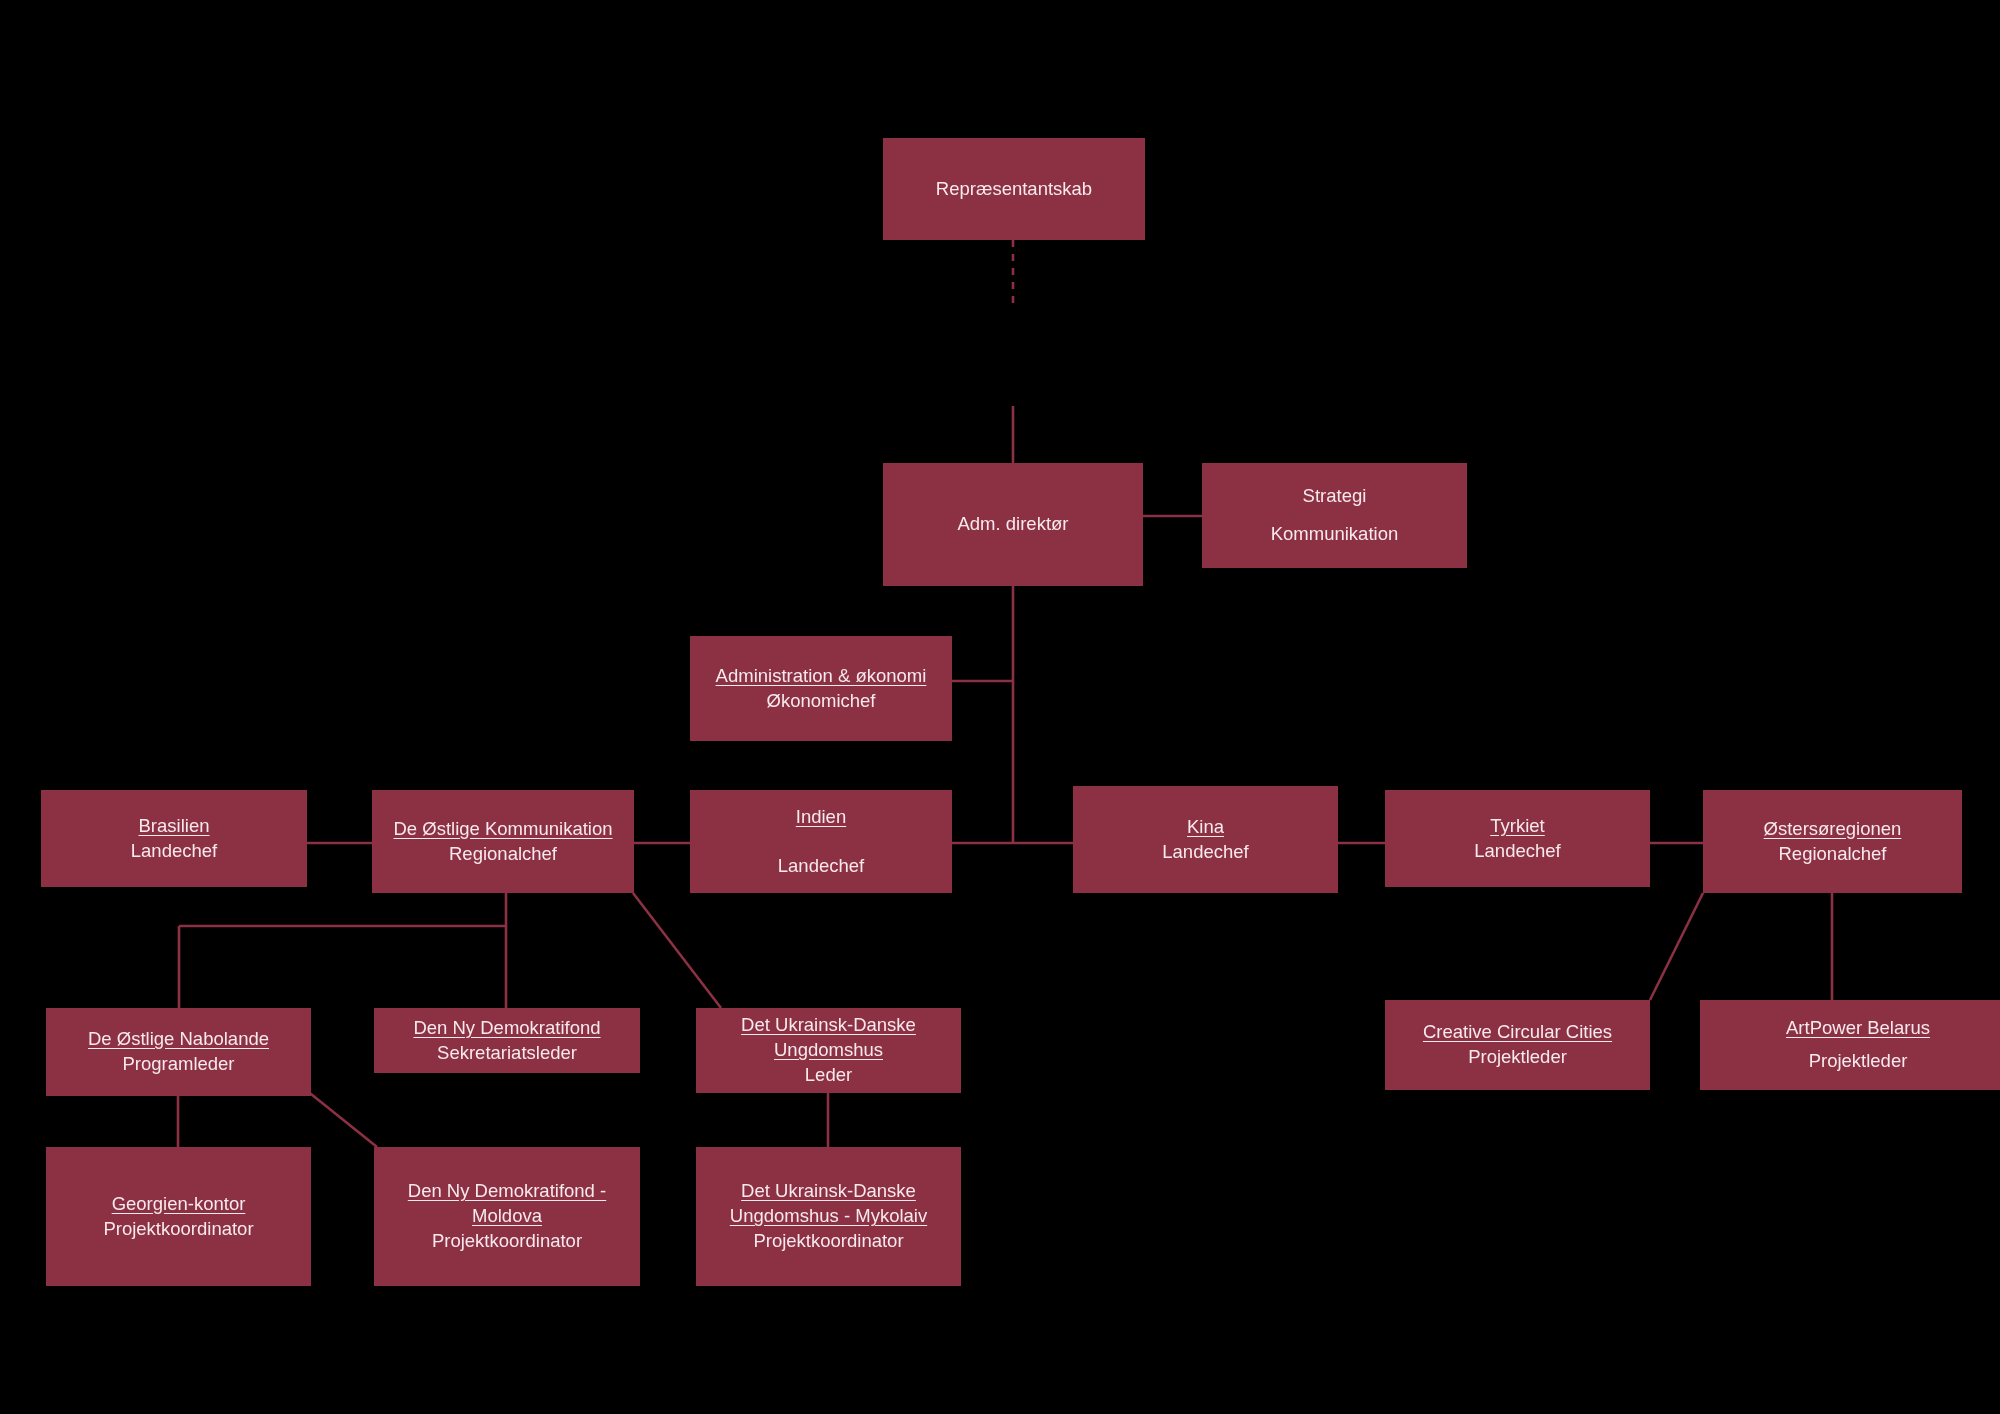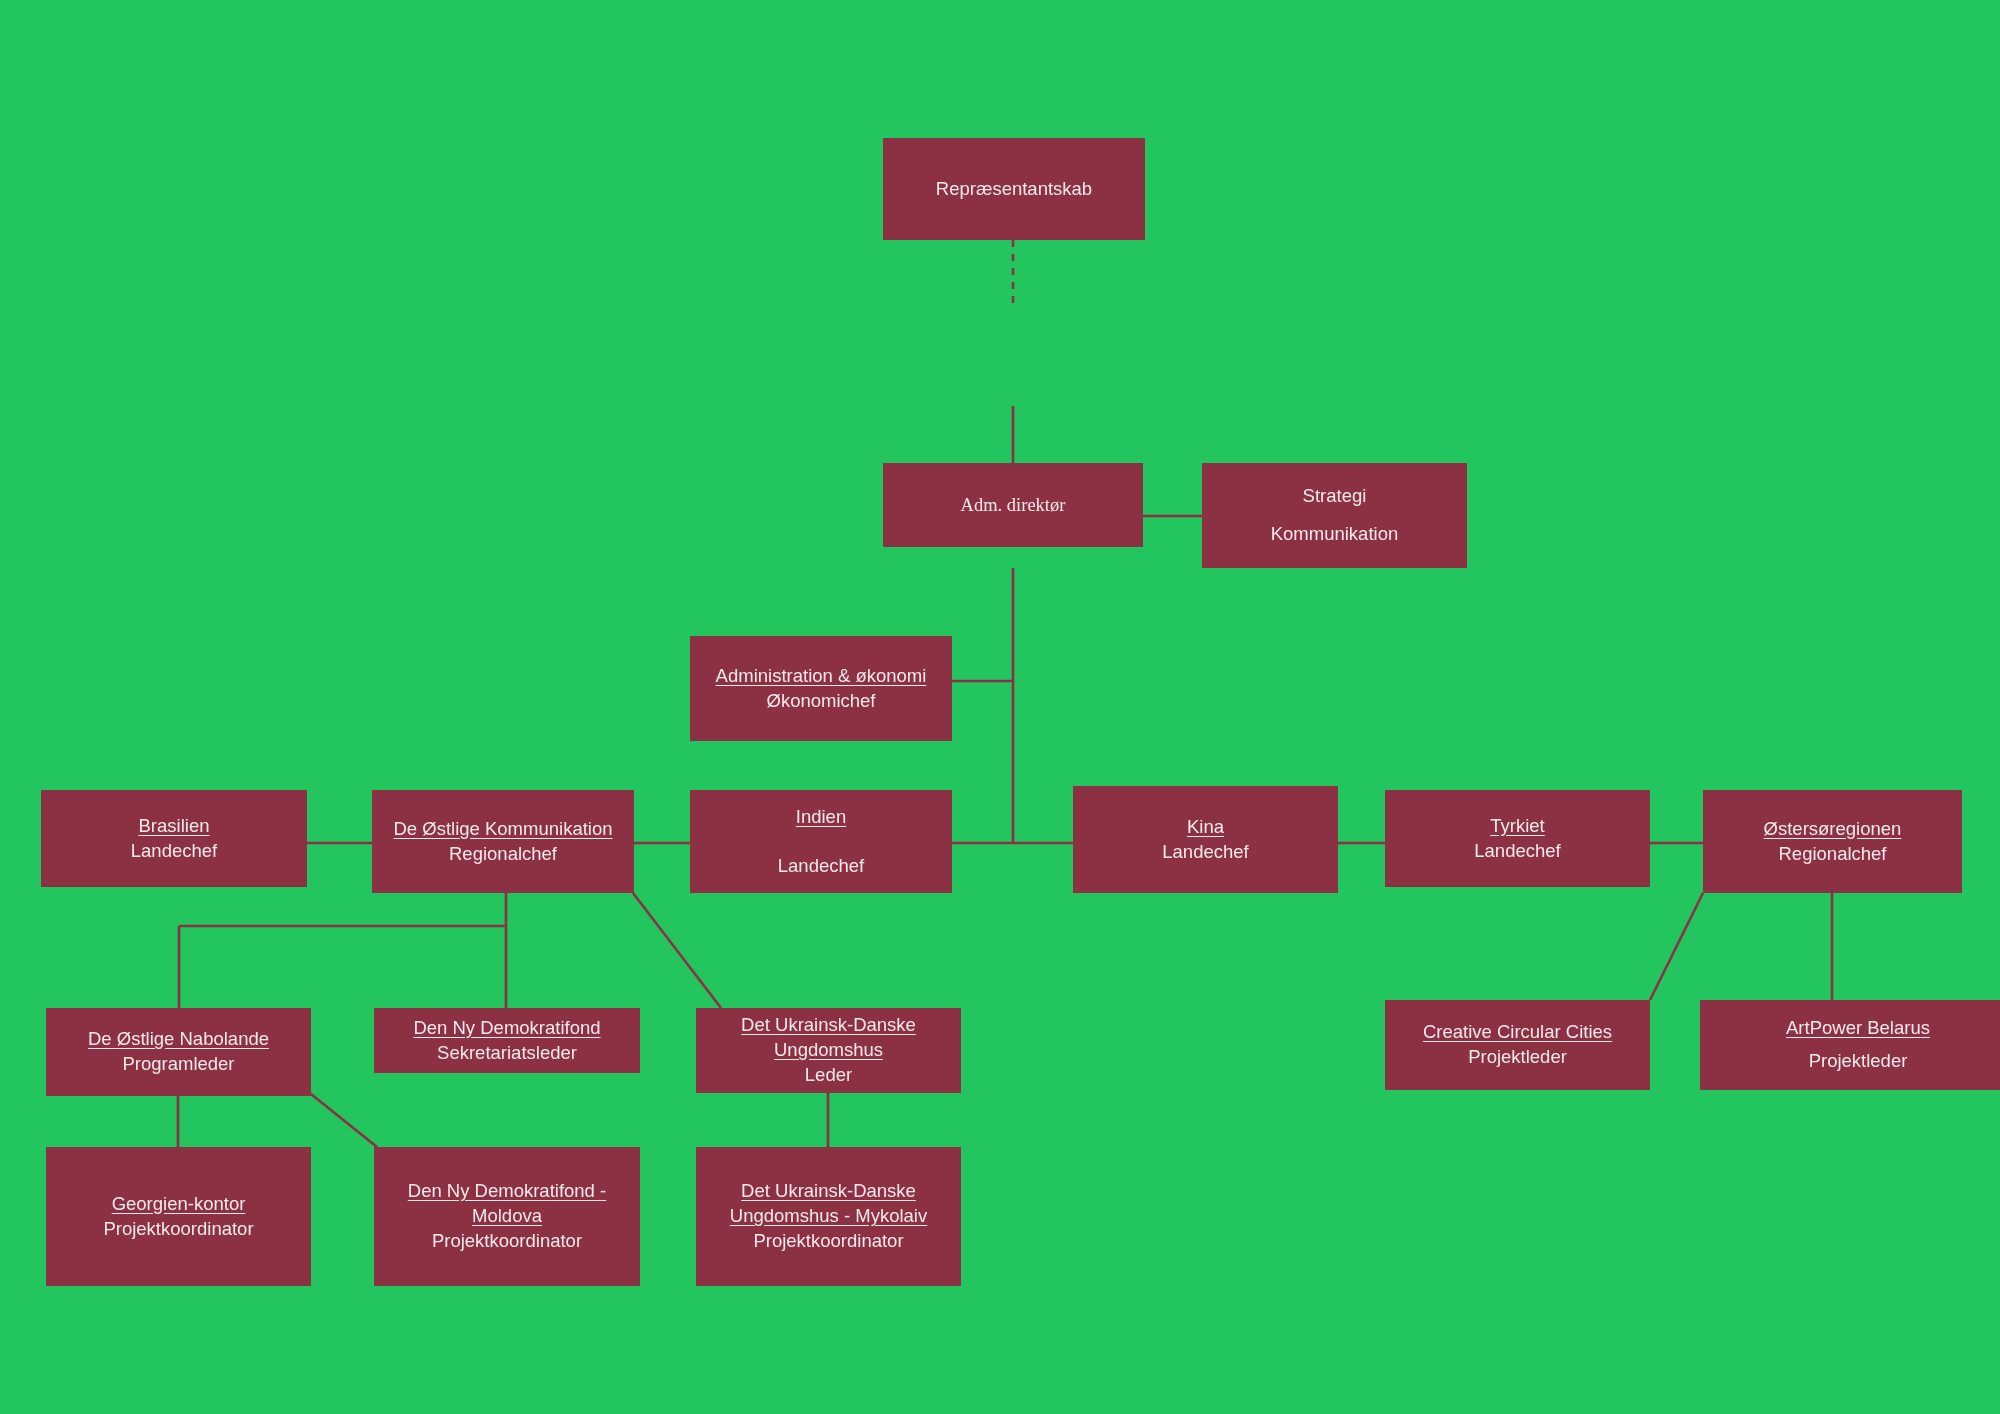--- a/index.html
+++ b/index.html
@@ -7,21 +7,21 @@
     width: 2000px;
     height: 1414px;
     background: #ffffff;
     font-family: "Liberation Sans", sans-serif;
     overflow: hidden;
   }
   #chart {
     position: relative;
     width: 2000px;
     height: 1414px;
-    background: #22c55e;
+    background: #000000;
   }
   #wires {
     position: absolute;
     left: 0; top: 0;
     width: 2000px; height: 1414px;
     pointer-events: none;
   }
   .node {
     position: absolute;
     background: #8C3044;
@@ -78,21 +78,21 @@
       <line x1="1703" y1="893" x2="1650" y2="1000"></line>
       <line x1="1832" y1="893" x2="1832" y2="1000"></line>
     </g>
   </svg>
 
   <div class="node plain f18" style="left:883px; top:138px; width:262px; height:102px;">
     <span class="ttl">Repræsentantskab</span>
   </div>
 
 
-  <div class="node plain f18" style="left:883px; top:463px; width:260px; height:84px;font-family:Liberation Serif, serif;">
+  <div class="node plain f18" style="left:883px; top:463px; width:260px; height:123px;">
     <span class="ttl">Adm. direktør</span>
   </div>
 
   <div class="node plain gap f18" style="left:1202px; top:463px; width:265px; height:105px;">
     <span class="ttl">Strategi</span>
     <span class="sub">Kommunikation</span>
   </div>
 
   <div class="node f18" style="left:690px; top:628px; width:262px; height:105px;margin-top:8px;">
     <span class="ttl">Administration &amp; økonomi</span>

